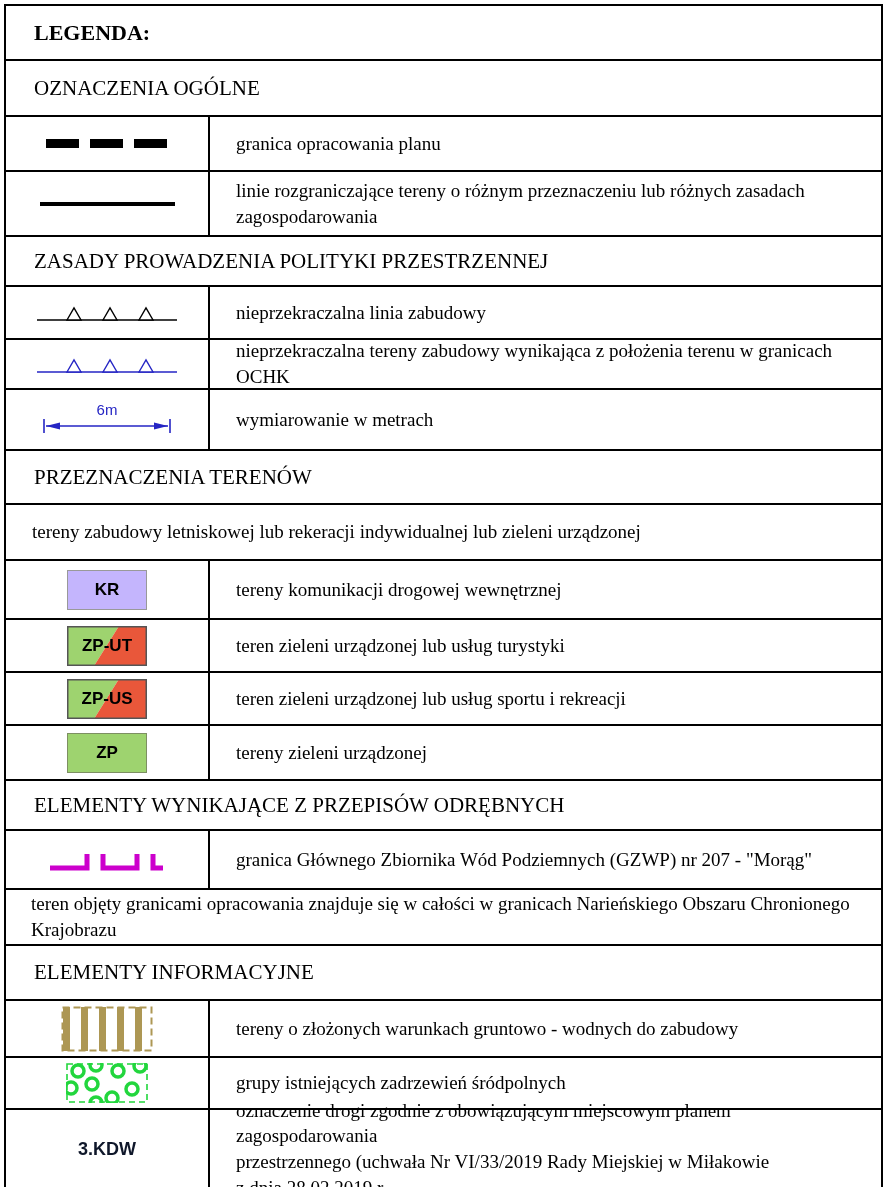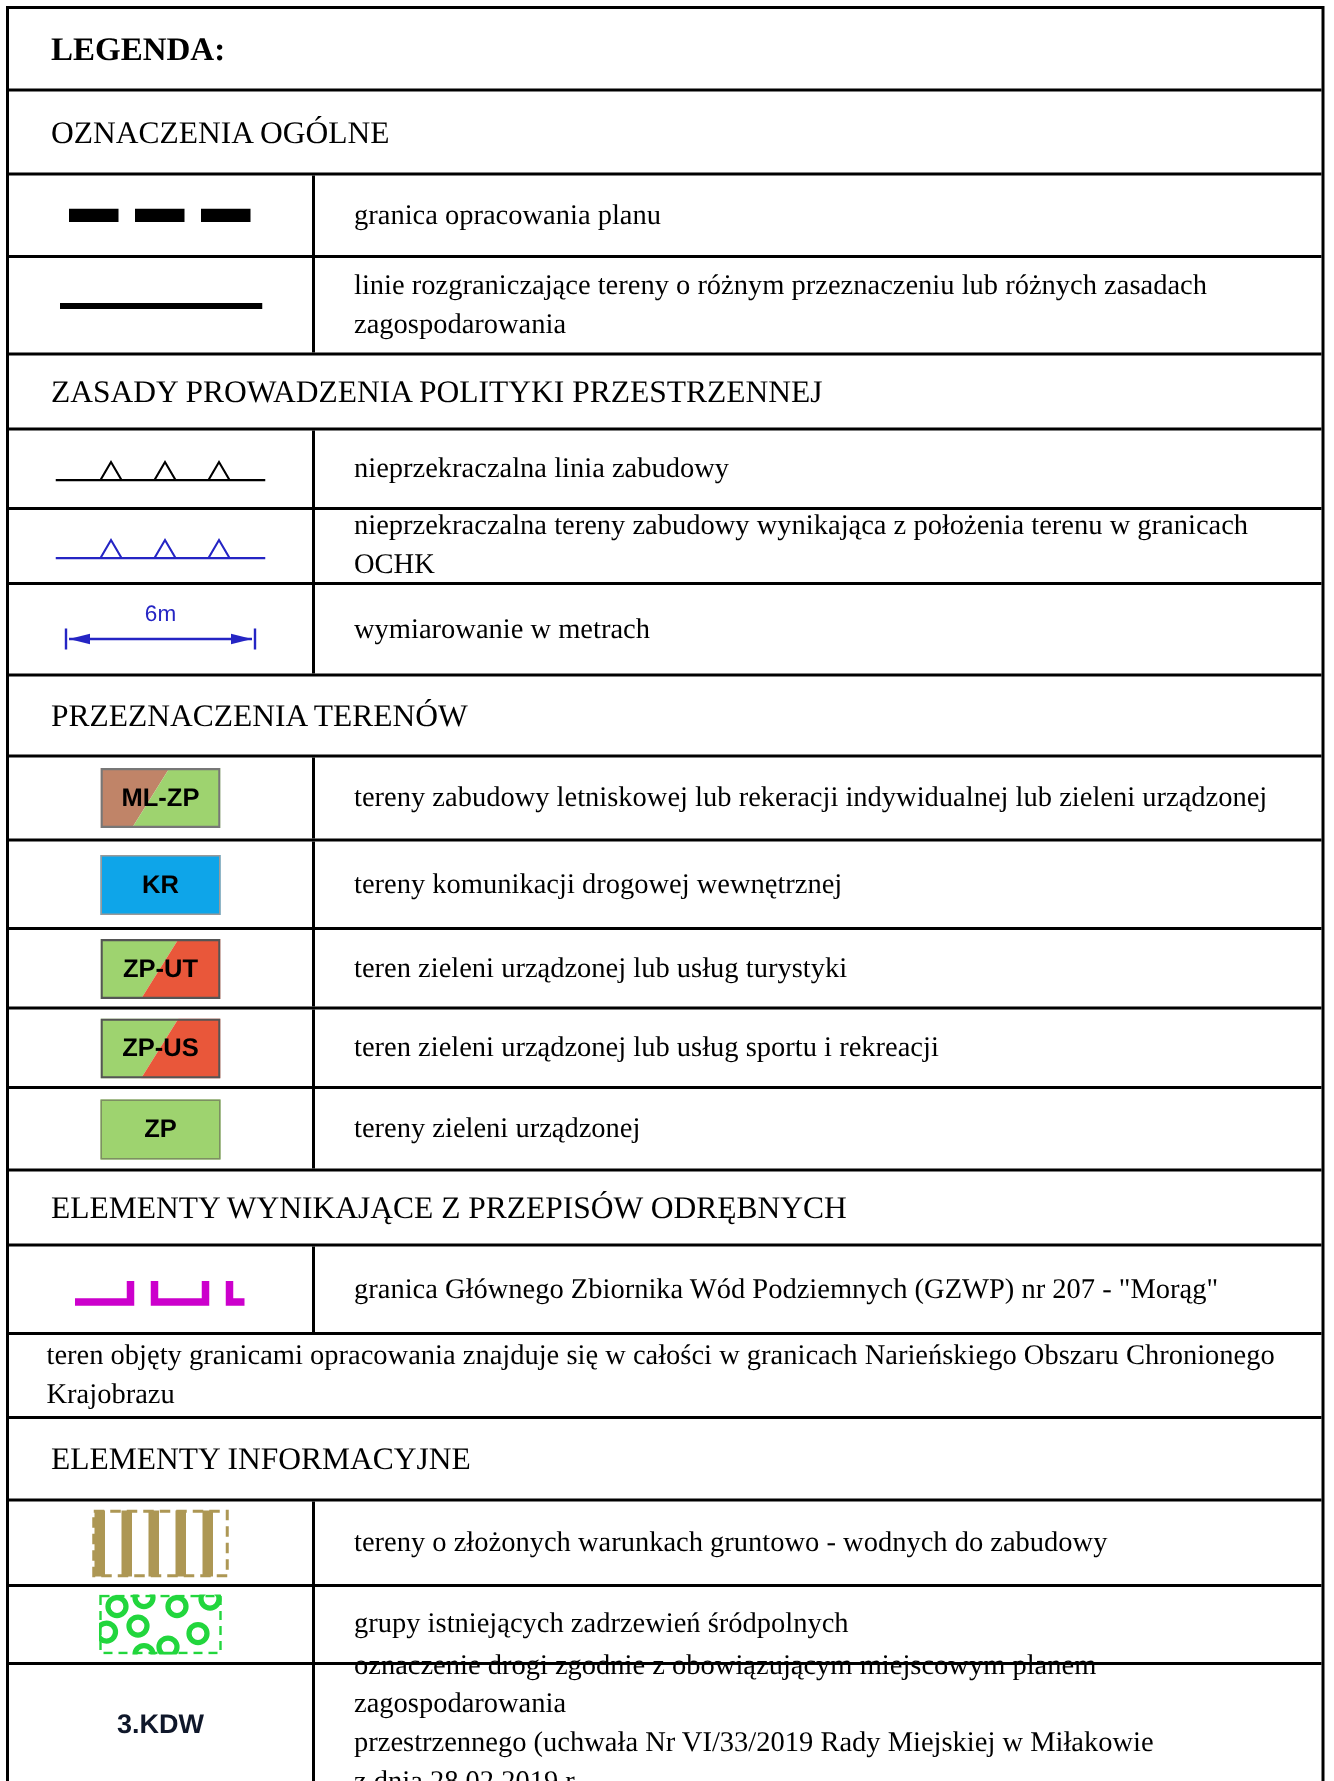--- a/index.html
+++ b/index.html
@@ -9,21 +9,21 @@
   .row:first-child{border-top:none;}
   .sym-cell{width:204px;flex:none;border-right:2px solid #000;display:flex;align-items:center;justify-content:center;box-sizing:border-box;}
   .txt-cell{flex:1;display:flex;align-items:center;padding:4px 6px 4px 26px;font-size:19px;line-height:1.35;white-space:pre-line;box-sizing:border-box;}
   .title-cell{flex:1;display:flex;align-items:center;padding-left:28px;font-size:22px;font-weight:bold;}
   .section-cell{flex:1;display:flex;align-items:center;padding-left:28px;font-size:21px;}
   .full-cell{flex:1;display:flex;align-items:center;padding:4px 10px 4px 25px;font-size:19px;line-height:1.35;white-space:pre-line;box-sizing:border-box;}
   .zone-box{position:relative;width:80px;height:40px;display:flex;align-items:center;justify-content:center;}
   .zone-box svg{position:absolute;left:0;top:0;}
   .zone-label{position:relative;font-family:"Liberation Sans", sans-serif;font-weight:bold;font-size:17px;color:#000;}
   .zone-plain{width:80px;height:40px;display:flex;align-items:center;justify-content:center;box-sizing:border-box;}
-  .kr-box{background:#0ea5e9;border:1.5px solid #999;}
+  .kr-box{background:#c4b5fd;border:1.5px solid #999;}
   .zp-box{background:#9ed36f;border:1.5px solid #7d8f62;}
   .dim-wrap{position:relative;width:132px;height:34px;}
   .dim-label{position:absolute;top:-2px;left:0;width:100%;text-align:center;font-family:"Liberation Sans", sans-serif;font-size:15px;color:#2525c4;}
   .dim-wrap svg{position:absolute;left:0;bottom:2px;}
   .road-label{font-family:"Liberation Sans", sans-serif;font-weight:bold;font-size:18px;color:#0f172a;}
 </style>
 </head>
 <body>
 
 <div class="legend">
@@ -99,30 +99,20 @@
       </div>
     </div>
     <div class="txt-cell">wymiarowanie w metrach</div>
   </div>
 
   <div class="row" style="height:54px">
     <div class="section-cell">PRZEZNACZENIA TERENÓW</div>
   </div>
 
   <div class="row" style="height:56px">
-    <div class="sym-cell">
-      <div class="zone-box">
-        <svg width="80" height="40" viewBox="0 0 80 40">
-          <polygon points="0,0 46,0 21,40 0,40" fill="#c08468"></polygon>
-          <polygon points="46,0 80,0 80,40 21,40" fill="#9ed36f"></polygon>
-          <rect x="0.75" y="0.75" width="78.5" height="38.5" fill="none" stroke="#777" stroke-width="1.5"></rect>
-        </svg>
-        <span class="zone-label">ML-ZP</span>
-      </div>
-    </div>
     <div class="txt-cell">tereny zabudowy letniskowej lub rekeracji indywidualnej lub zieleni urządzonej</div>
   </div>
 
   <div class="row" style="height:59px">
     <div class="sym-cell">
       <div class="zone-plain kr-box">
         <span class="zone-label">KR</span>
       </div>
     </div>
     <div class="txt-cell">tereny komunikacji drogowej wewnętrznej</div>

